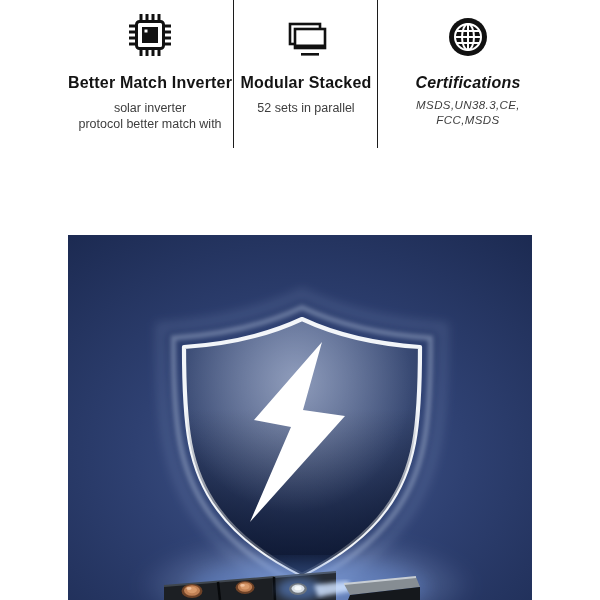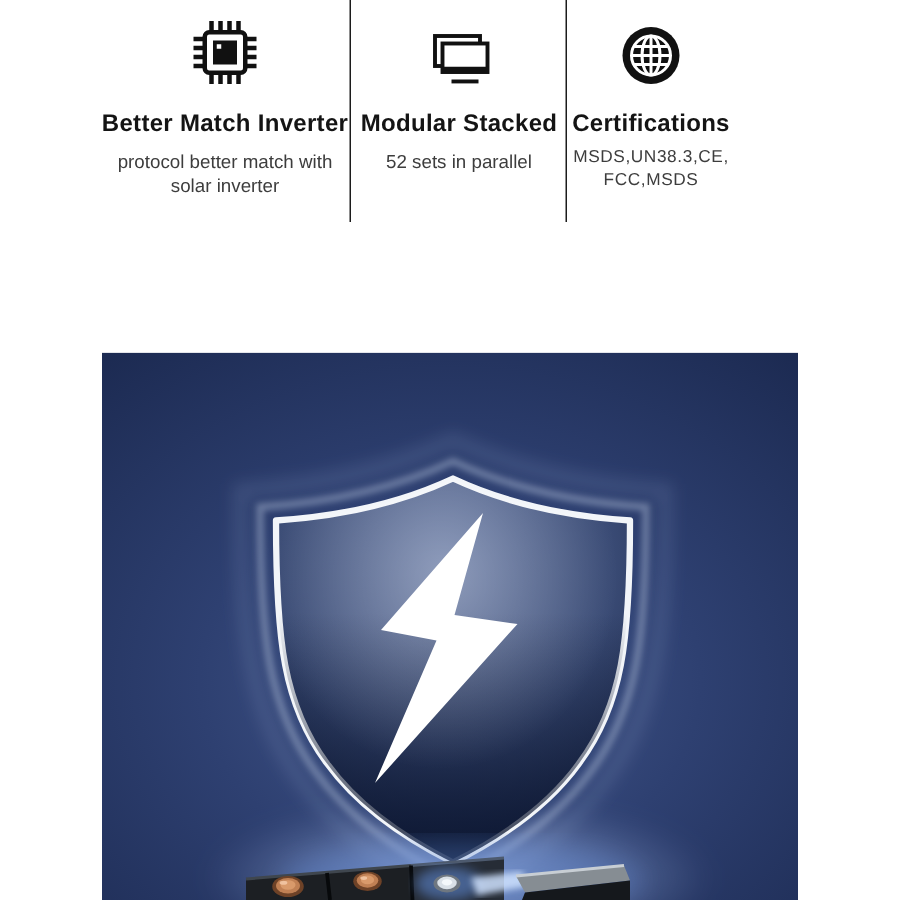--- a/index.html
+++ b/index.html
@@ -5,21 +5,21 @@
   * { margin:0; padding:0; box-sizing:border-box; }
   html,body { width:600px; height:600px; background:#ffffff; overflow:hidden;
               font-family:"Liberation Sans", sans-serif; position:relative; }
 
   
   .features { position:absolute; top:0; left:0; width:600px; height:235px; background:#fff; }
 
   .feature-col { position:absolute; top:0; display:flex; flex-direction:column; align-items:center; text-align:center; }
   .col-1 { left:64px;  width:172px;text-align:center; }
   .col-2 { left:236px; width:140px; }
-  .col-3 { left:364px; width:140px; }
+  .col-3 { left:398px; width:140px;font-style:italic; }
 
   .icon-box { height:58px; display:flex; align-items:flex-end; justify-content:center; }
 
   .feature-title { margin-top:16px; font-size:16px; font-weight:700; color:#141414; letter-spacing:.2px; white-space:nowrap; }
 
   .feature-desc { margin-top:8px; font-size:12.5px; line-height:16px; color:#3d3d3d; }
   .col-3 .feature-desc { font-size:11.5px; line-height:15px; letter-spacing:.4px; margin-top:6px; }
   .desc-line { white-space:nowrap; }
 
   .divider { position:absolute; top:0; width:1px; height:148px; background:#1c1c1c; }
@@ -56,22 +56,22 @@
             <line x1="36" y1="26" x2="44" y2="26"></line>
             <line x1="36" y1="32" x2="44" y2="32"></line>
         </g>
         <rect x="9.5" y="9.5" width="27" height="27" rx="3" fill="#fff" stroke="#111" stroke-width="3"></rect>
         <rect x="15" y="15" width="16" height="16" fill="#111"></rect>
         <rect x="17.5" y="17.5" width="3" height="3" fill="#fff"></rect>
       </svg>
     </div>
     <h3 class="feature-title">Better Match Inverter</h3>
     <div class="feature-desc">
+      <div class="desc-line">solar inverter</div>
       <div class="desc-line">protocol better match with</div>
-      <div class="desc-line">solar inverter</div>
     </div>
   </div>
 
   <div class="feature-col col-2">
     <div class="icon-box">
       <svg width="46" height="38" viewBox="0 0 46 38">
         <rect x="7" y="4" width="30" height="20" fill="#fff" stroke="#111" stroke-width="2.6"></rect>
         <rect x="12" y="9" width="30" height="19" fill="#fff" stroke="#111" stroke-width="2.6"></rect>
         <rect x="11" y="24.5" width="32" height="4.5" fill="#111"></rect>
         <rect x="18" y="33" width="18" height="2.6" fill="#111"></rect>

